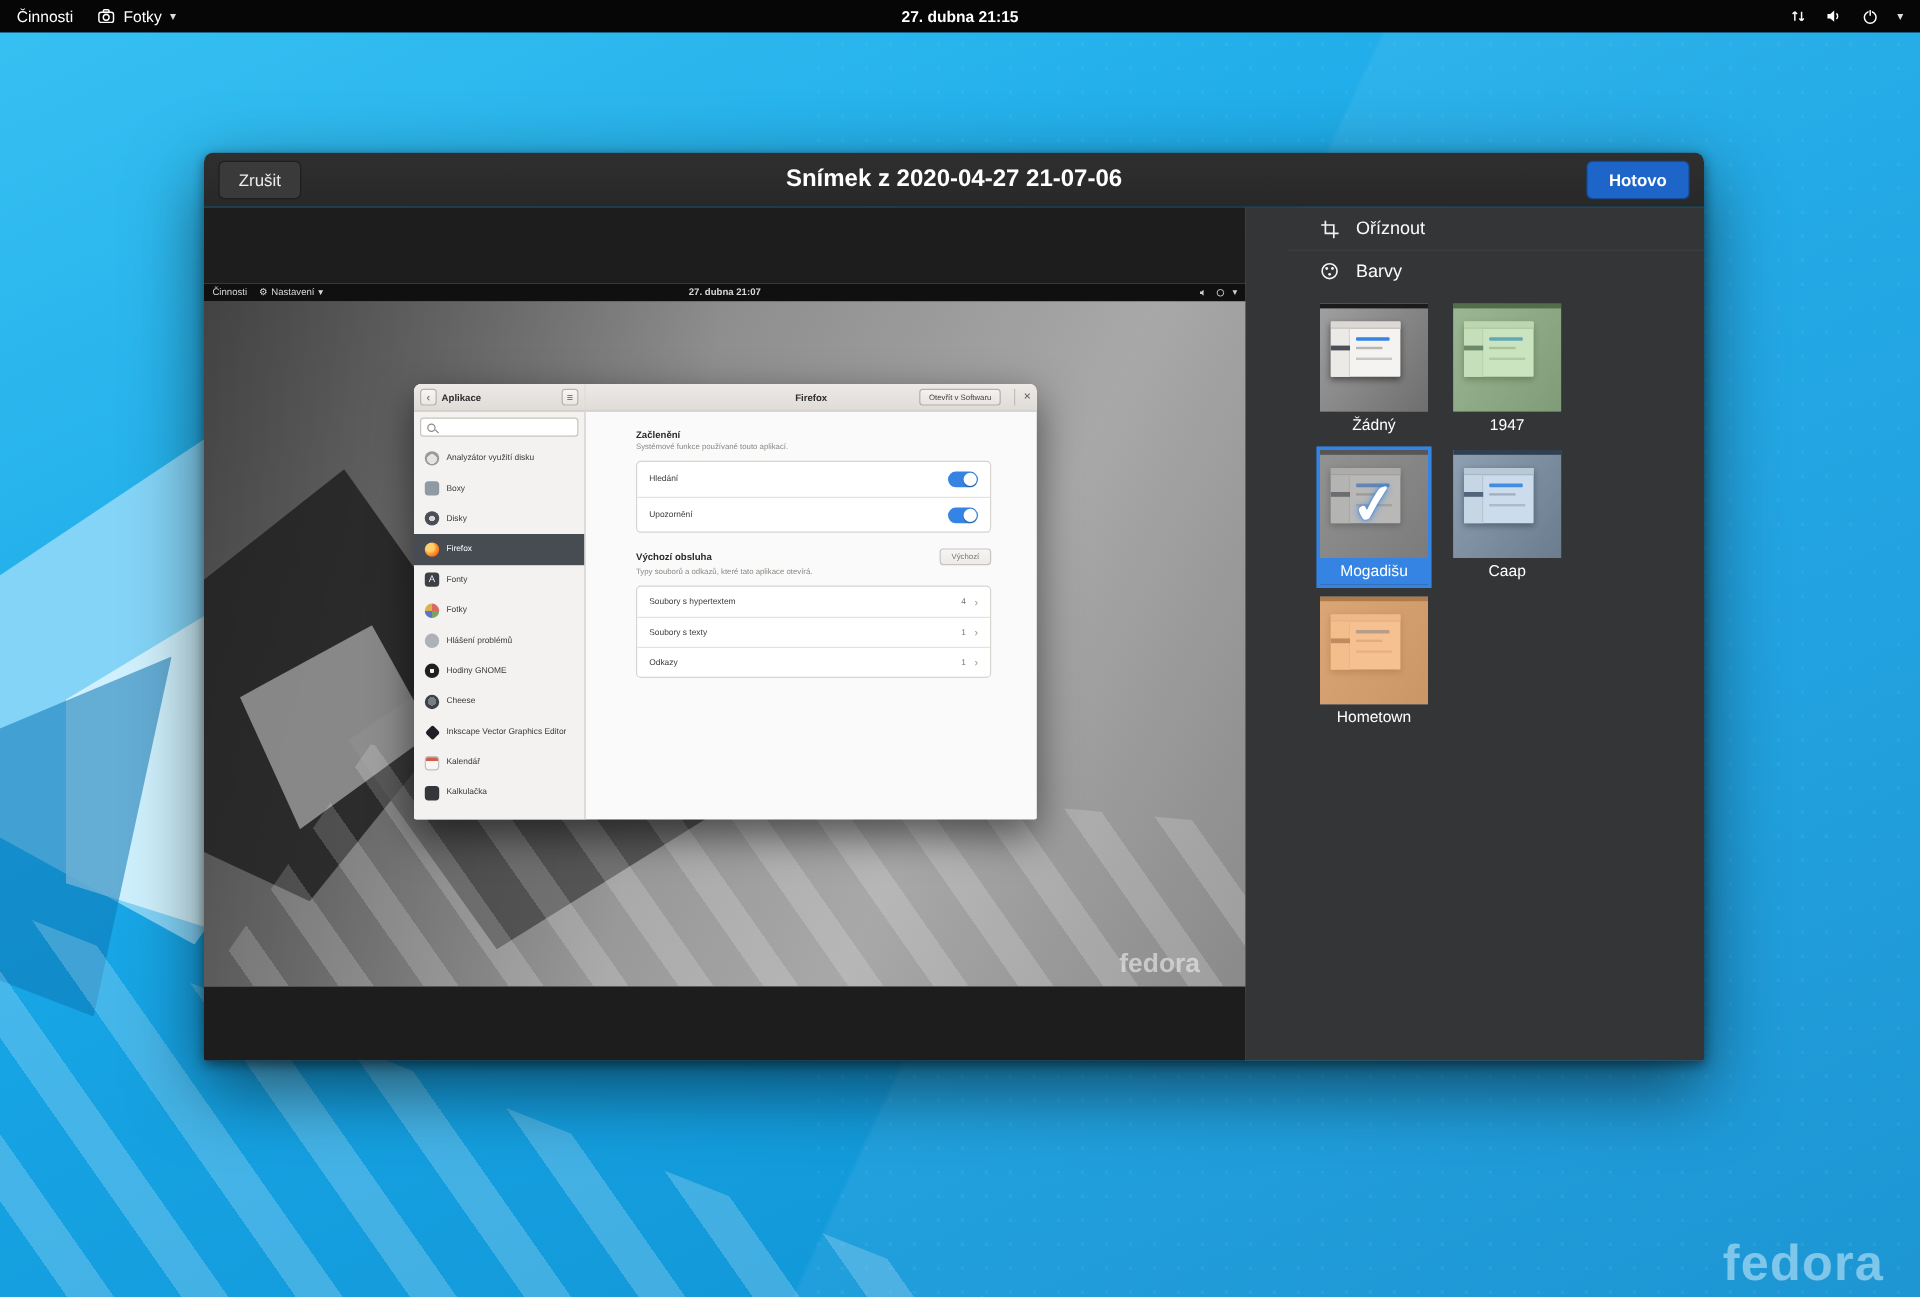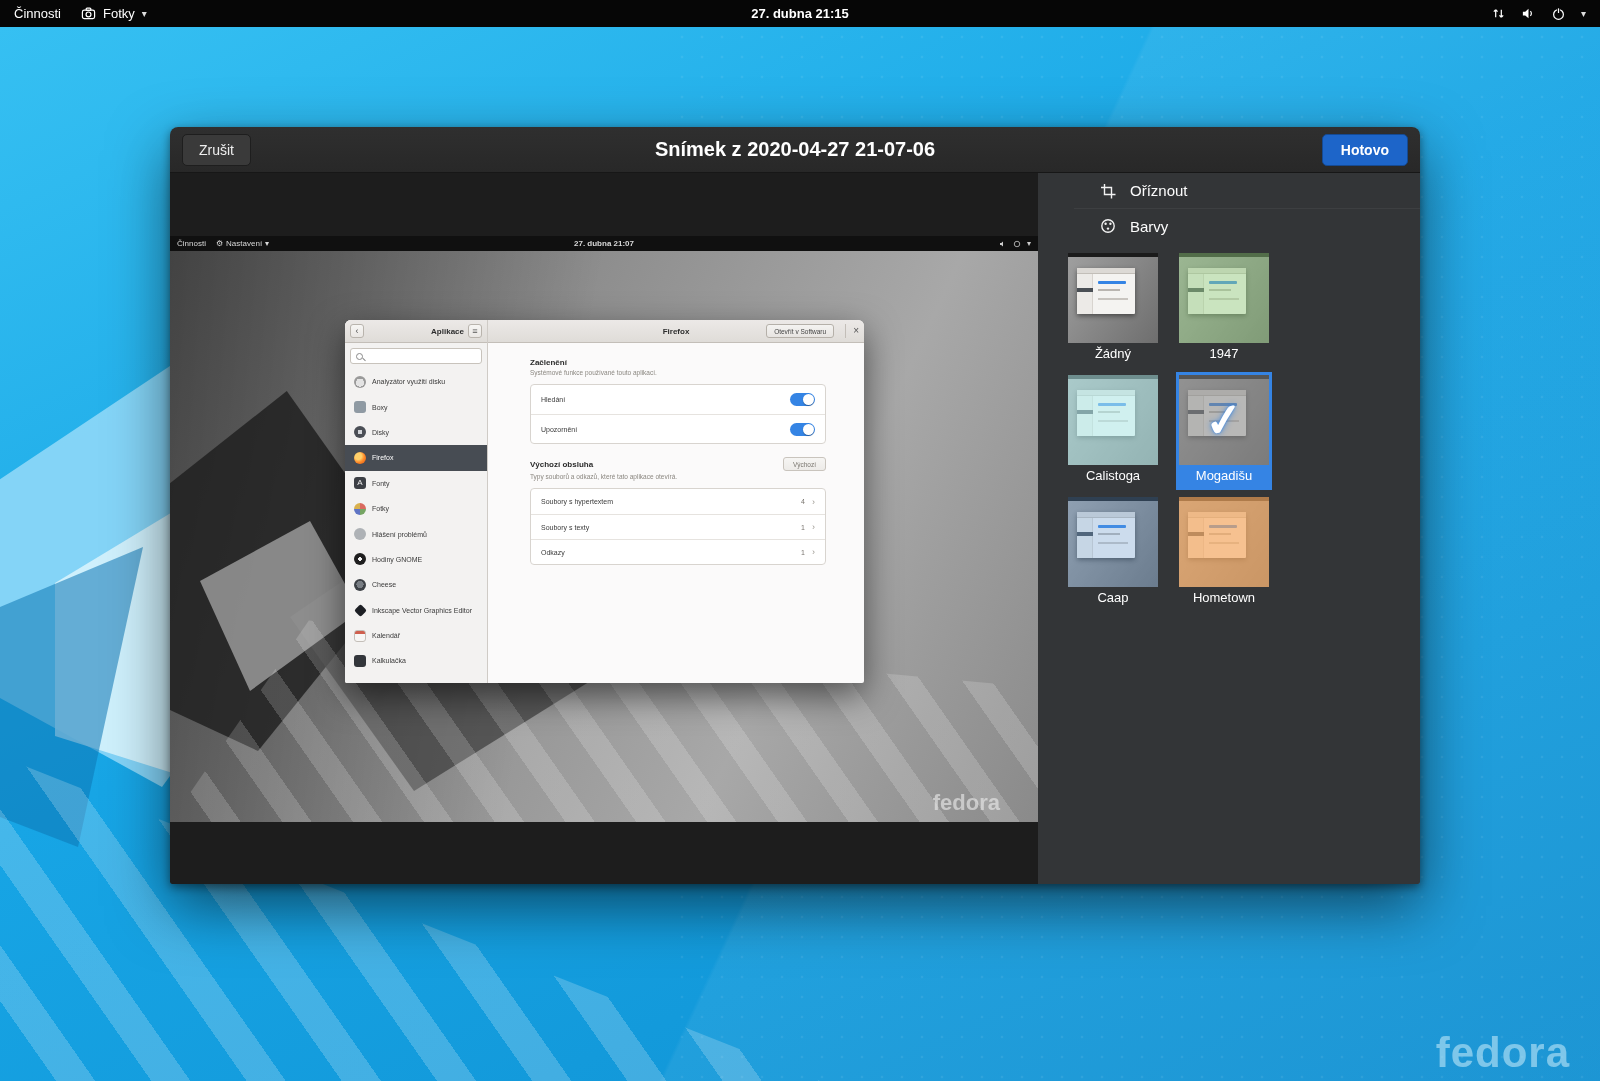--- a/index.html
+++ b/index.html
@@ -78,21 +78,21 @@
   
   .settings-window { position:absolute; left:175px; top:84px; width:519px; height:363px;
     display:flex; background:#fbfafa; border-radius:6px 6px 2px 2px; overflow:hidden;
     box-shadow:0 12px 34px rgba(0,0,0,.55); font-size:7px; color:#333; }
   .sw-left { width:143px; flex:0 0 auto; background:#f3f2f1; border-right:1px solid #cfcbc6;
     display:flex; flex-direction:column; }
   .sw-header { height:23px; flex:0 0 auto; background:linear-gradient(#ece9e7,#dfdcd8);
     border-bottom:1px solid #c3beb8; display:flex; align-items:center; padding:0 5px; gap:4px; position:relative; }
   .sq-btn { width:14px; height:14px; border:1px solid #b9b4ad; border-radius:3px;
     background:linear-gradient(#f7f6f4,#eae7e4); color:#555; font-size:9px; line-height:12px; text-align:center; }
-  .sw-left-title { flex:1; text-align:right; font-weight:700; font-size:8px; color:#2d2d2d; }
+  .sw-left-title { flex:1; text-align:left; font-weight:700; font-size:8px; color:#2d2d2d; }
   .search-entry { margin:5px; height:16px; background:#fff; border:1px solid #c8c3bc; border-radius:3px;
     display:flex; align-items:center; padding:0 5px; }
   .mag { width:7px; height:7px; border:1.2px solid #8a8a8a; border-radius:50%; position:relative; }
   .mag::after { content:""; position:absolute; width:4px; height:1.2px; background:#8a8a8a;
     transform:rotate(45deg); right:-3.5px; bottom:-1.5px; }
   .app-list { flex:1; overflow:hidden; }
   .app-row { height:25.4px; display:flex; align-items:center; gap:6px; padding:0 9px;
     font-size:7px; color:#3a3a3a; white-space:nowrap; }
   .app-row.selected { background:#474c53; color:#fff; }
   .appico { width:12px; height:12px; border-radius:3px; flex:0 0 auto; position:relative; }
@@ -134,21 +134,21 @@
   .hcount { margin-left:auto; font-size:7px; color:#77736d; }
   .hchev { margin-left:7px; font-size:9px; color:#9a968f; }
 
   
   .tool { height:35px; display:flex; align-items:center; gap:14px; padding:0 26px; font-size:15px;
     color:#fcfcfc; border-top:1px solid rgba(255,255,255,.05);margin-left:36px; }
   .tool:first-child { border-top:none; }
   .tool svg { display:block; }
   .filters { display:grid; grid-template-columns:90px 90px; column-gap:21px; row-gap:10px;
     padding:10px 0 0 30px; }
-  .filter { width:90px; }
+  .filter { width:90px;margin-left:32px; }
   .filter.selected { outline:3px solid #3584e4; background:#3584e4; }
   .thumb { width:90px; height:90px; position:relative; overflow:hidden; background:#7a7a7a; }
   .scene { position:absolute; inset:0; background:linear-gradient(125deg,#a0a0a0,#6e6e6e); }
   .sc-top { position:absolute; top:0; left:0; right:0; height:4px; background:#1b1b1b; display:block; }
   .sc-win { position:absolute; left:9px; top:15px; width:58px; height:46px; background:#f4f3f1;
     border-radius:1px; box-shadow:0 2px 5px rgba(0,0,0,.45); display:block; }
   .sc-head { position:absolute; top:0; left:0; right:0; height:6px; background:#dcd9d5;
     border-bottom:1px solid #c2beb8; display:block; }
   .sc-side { position:absolute; top:6px; left:0; bottom:0; width:16px; background:#eceae7;
     border-right:1px solid #d8d4cf; display:block; }
@@ -416,85 +416,68 @@
                   <i class="sc-sel"></i>
                   <i class="sc-line1"></i>
                   <i class="sc-line2"></i>
                   <i class="sc-line3"></i>
                 </i>
               </div>
             <div class="tint" style="background: rgba(150, 210, 130, 0.45);"></div>
           </div>
           <div class="filter-label">1947</div>
         </div>
+        <div class="filter selected">
+          <div class="thumb">
+            <div class="scene">
+                <i class="sc-top"></i>
+                <i class="sc-win">
+                  <i class="sc-head"></i>
+                  <i class="sc-side"></i>
+                  <i class="sc-sel"></i>
+                  <i class="sc-line1"></i>
+                  <i class="sc-line2"></i>
+                  <i class="sc-line3"></i>
+                </i>
+              </div>
+            <div class="tint" style="background: rgba(135, 135, 135, 0.55);"></div>
+            <div class="thumb-check">✓</div>
+          </div>
+          <div class="filter-label">Mogadišu</div>
+        </div>
         <div class="filter">
           <div class="thumb">
             <div class="scene">
                 <i class="sc-top"></i>
                 <i class="sc-win">
                   <i class="sc-head"></i>
                   <i class="sc-side"></i>
                   <i class="sc-sel"></i>
                   <i class="sc-line1"></i>
                   <i class="sc-line2"></i>
                   <i class="sc-line3"></i>
                 </i>
               </div>
-            <div class="tint" style="background: rgba(178, 236, 236, 0.55);"></div>
-          </div>
-          <div class="filter-label">Calistoga</div>
-        </div>
-        <div class="filter selected">
-          <div class="thumb">
-            <div class="scene">
-                <i class="sc-top"></i>
-                <i class="sc-win">
-                  <i class="sc-head"></i>
-                  <i class="sc-side"></i>
-                  <i class="sc-sel"></i>
-                  <i class="sc-line1"></i>
-                  <i class="sc-line2"></i>
-                  <i class="sc-line3"></i>
-                </i>
-              </div>
-            <div class="tint" style="background: rgba(135, 135, 135, 0.55);"></div>
-            <div class="thumb-check">✓</div>
-          </div>
-          <div class="filter-label">Mogadišu</div>
+            <div class="tint" style="background: rgba(100, 160, 225, 0.28);"></div>
+          </div>
+          <div class="filter-label">Caap</div>
         </div>
         <div class="filter">
           <div class="thumb">
             <div class="scene">
                 <i class="sc-top"></i>
                 <i class="sc-win">
                   <i class="sc-head"></i>
                   <i class="sc-side"></i>
                   <i class="sc-sel"></i>
                   <i class="sc-line1"></i>
                   <i class="sc-line2"></i>
                   <i class="sc-line3"></i>
                 </i>
               </div>
-            <div class="tint" style="background: rgba(100, 160, 225, 0.28);"></div>
-          </div>
-          <div class="filter-label">Caap</div>
-        </div>
-        <div class="filter">
-          <div class="thumb">
-            <div class="scene">
-                <i class="sc-top"></i>
-                <i class="sc-win">
-                  <i class="sc-head"></i>
-                  <i class="sc-side"></i>
-                  <i class="sc-sel"></i>
-                  <i class="sc-line1"></i>
-                  <i class="sc-line2"></i>
-                  <i class="sc-line3"></i>
-                </i>
-              </div>
             <div class="tint" style="background: rgba(246, 170, 98, 0.68);"></div>
           </div>
           <div class="filter-label">Hometown</div>
         </div>
       </div>
     </aside>
   </div>
 </div>
 
 </body></html>

